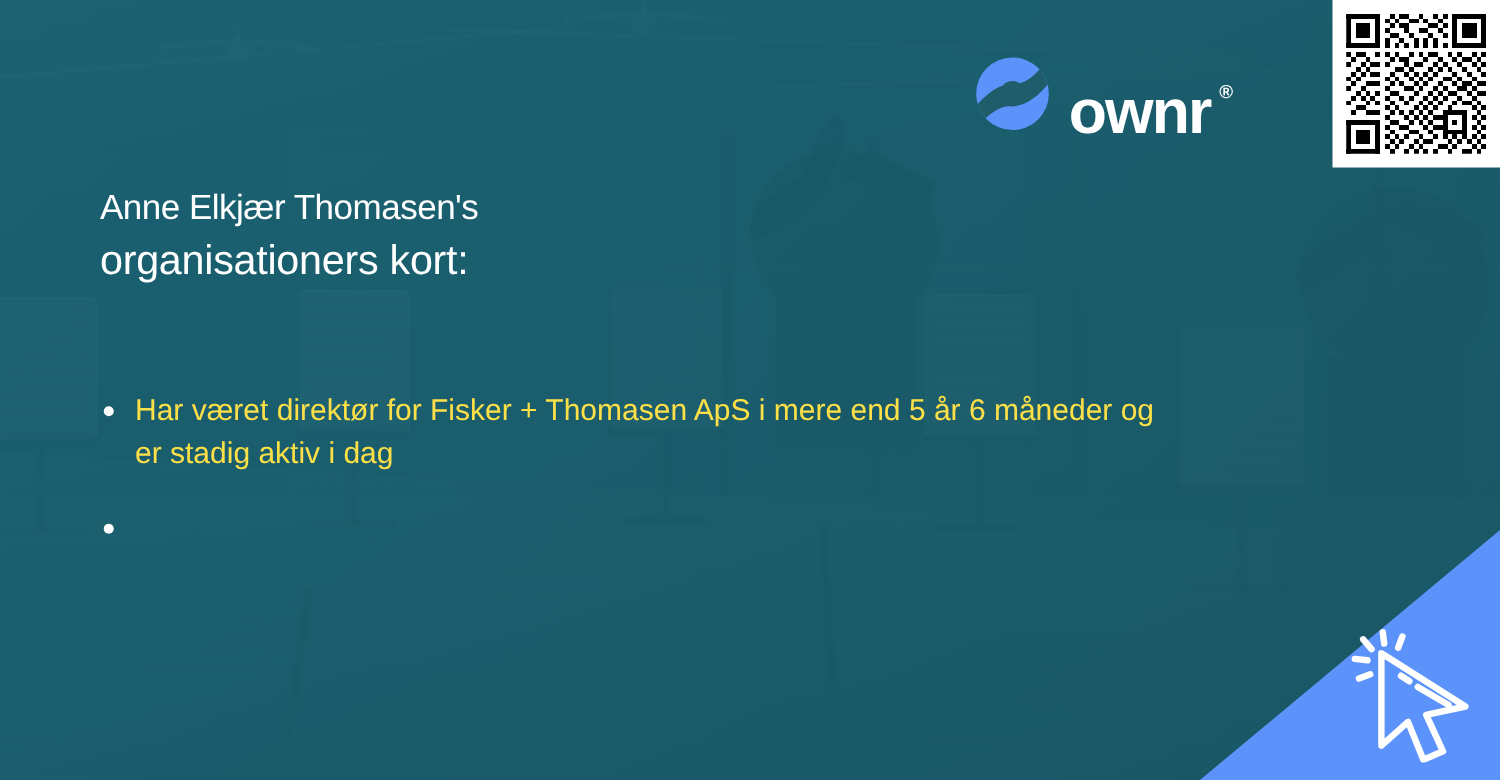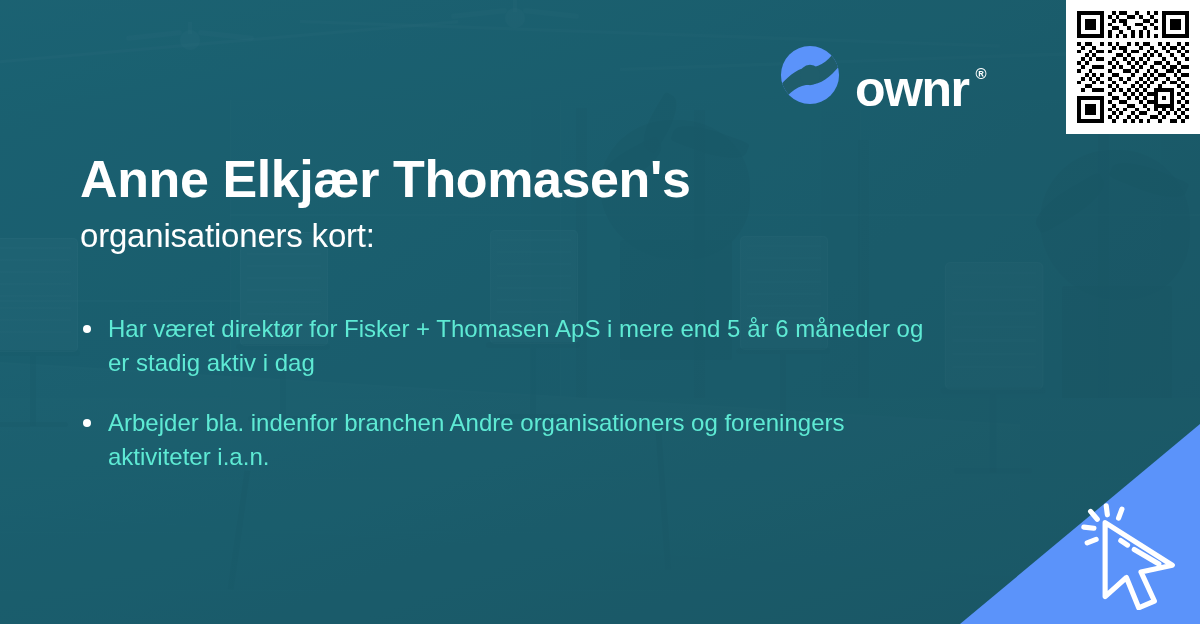--- a/index.html
+++ b/index.html
@@ -230,22 +230,22 @@
 
   
   .content {
     position: absolute;
     left: 80px;
     top: 150px;
     width: 840px;
   }
   .headline {
     color: #ffffff;
-    font-size: 52px;
-    font-weight: 700;
+    font-size: 28px;
+    font-weight: 400;
     line-height: 1.15;
     letter-spacing: -0.4px;
     margin: 0;
   }
   .subhead {
     color: #ffffff;
     font-size: 33px;
     font-weight: 400;
     line-height: 1.2;
     letter-spacing: -0.2px;
@@ -256,21 +256,21 @@
     position: absolute;
     left: 80px;
     top: 312px;
     width: 860px;
     margin: 0;
     padding: 0;
     list-style: none;
   }
   .bullet {
     position: relative;
-    color: #5eead4;
+    color: #fde047;
     font-size: 24px;
     font-weight: 400;
     line-height: 1.42;
     padding-left: 28px;
     margin-bottom: 26px;
   }
   .bullet:last-child { margin-bottom: 0; }
   .bullet-dot {
     position: absolute;
     left: 3px;
@@ -705,21 +705,20 @@
     <h2 class="subhead">organisationers kort:</h2>
   </div>
 
   <ul class="bullets">
     <li class="bullet">
       <span class="bullet-dot"></span>
       <span>Har været direktør for Fisker + Thomasen ApS i mere end 5 år 6 måneder og er stadig aktiv i dag</span>
     </li>
     <li class="bullet">
       <span class="bullet-dot"></span>
-      <span>Arbejder bla. indenfor branchen Andre organisationers og foreningers aktiviteter i.a.n.</span>
     </li>
   </ul>
 
   <div class="wedge"></div>
   <svg class="cursor-icon" viewBox="0 0 100 100" fill="none">
     <g stroke="#ffffff" stroke-width="4.6" stroke-linecap="round" stroke-linejoin="round">
 
       <path d="M26 22 L86 60 L58 66 L70 92 L56 98 L45 71 L26 88 Z"></path>
 
       <path d="M40 38 L46 42"></path>

